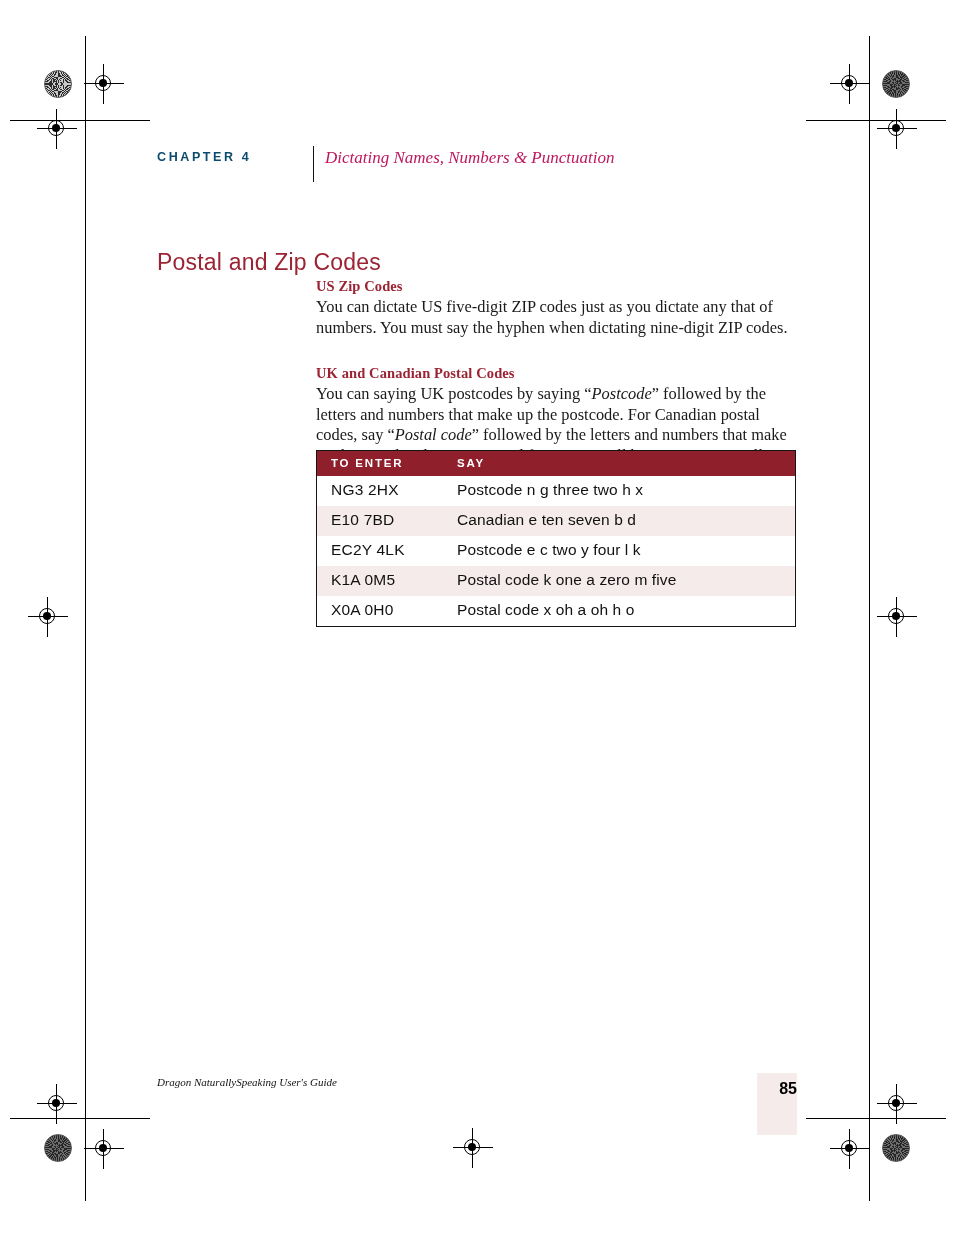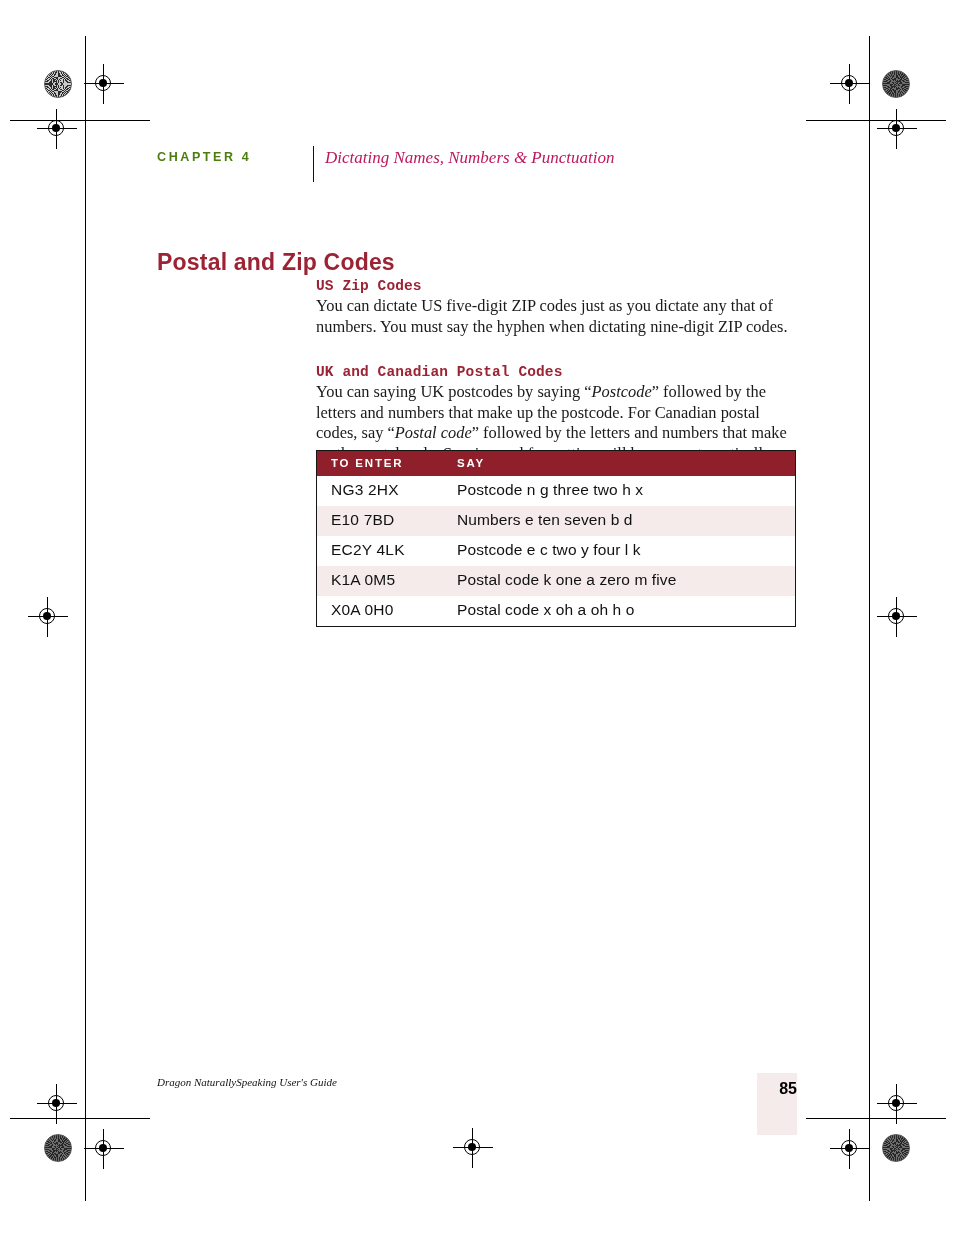--- a/index.html
+++ b/index.html
@@ -64,53 +64,53 @@
     position: absolute;
     left: 157px; top: 146px;
     width: 640px; height: 36px;
   }
   .chapter-label {
     position: absolute; left: 0; top: 4px;
     font-family: "Liberation Sans", sans-serif;
     font-weight: bold;
     font-size: 12.5px;
     letter-spacing: 2.6px;
-    color: #4d7c0f;
+    color: #0c4a6e;
   }
   .head-rule {
     position: absolute; left: 156px; top: 0px;
     width: 1px; height: 36px; background: #111;
   }
   .running-title {
     position: absolute; left: 168px; top: 2px;
     font-family: "Liberation Serif", serif;
     font-style: italic;
     font-size: 17px;
     color: #be185d;
     white-space: nowrap;
   }
 
   .section-title {
     position: absolute;
     left: 157px; top: 234px;
     font-family: "Liberation Sans", sans-serif;
-    font-weight: bold;
+    font-weight: normal;
     font-size: 23px;
     color: #9B2333;
     letter-spacing: 0.2px;
   }
 
   .body-col {
     position: absolute;
     left: 316px; top: 278px;
     width: 482px;
   }
 
   .sub-title {
-    font-family: Liberation Mono, monospace;
+    font-family: Liberation Serif, serif;
     font-weight: bold;
     font-size: 14.5px;
     color: #9B2333;
     margin: 0 0 2px 0;
     letter-spacing: 0.1px;
   }
   .sub-title.second { margin-top: 27px; }
 
   .para {
     font-family: "Liberation Serif", serif;
@@ -304,21 +304,21 @@
           <th class="c2">SAY</th>
         </tr>
       </thead>
       <tbody>
         <tr class="odd">
           <td class="c1">NG3 2HX</td>
           <td class="c2">Postcode n g three two h x</td>
         </tr>
         <tr class="even">
           <td class="c1">E10 7BD</td>
-          <td class="c2">Numbers e ten seven b d</td>
+          <td class="c2">Canadian e ten seven b d</td>
         </tr>
         <tr class="odd">
           <td class="c1">EC2Y 4LK</td>
           <td class="c2">Postcode e c two y four l k</td>
         </tr>
         <tr class="even">
           <td class="c1">K1A 0M5</td>
           <td class="c2">Postal code k one a zero m five</td>
         </tr>
         <tr class="odd">

